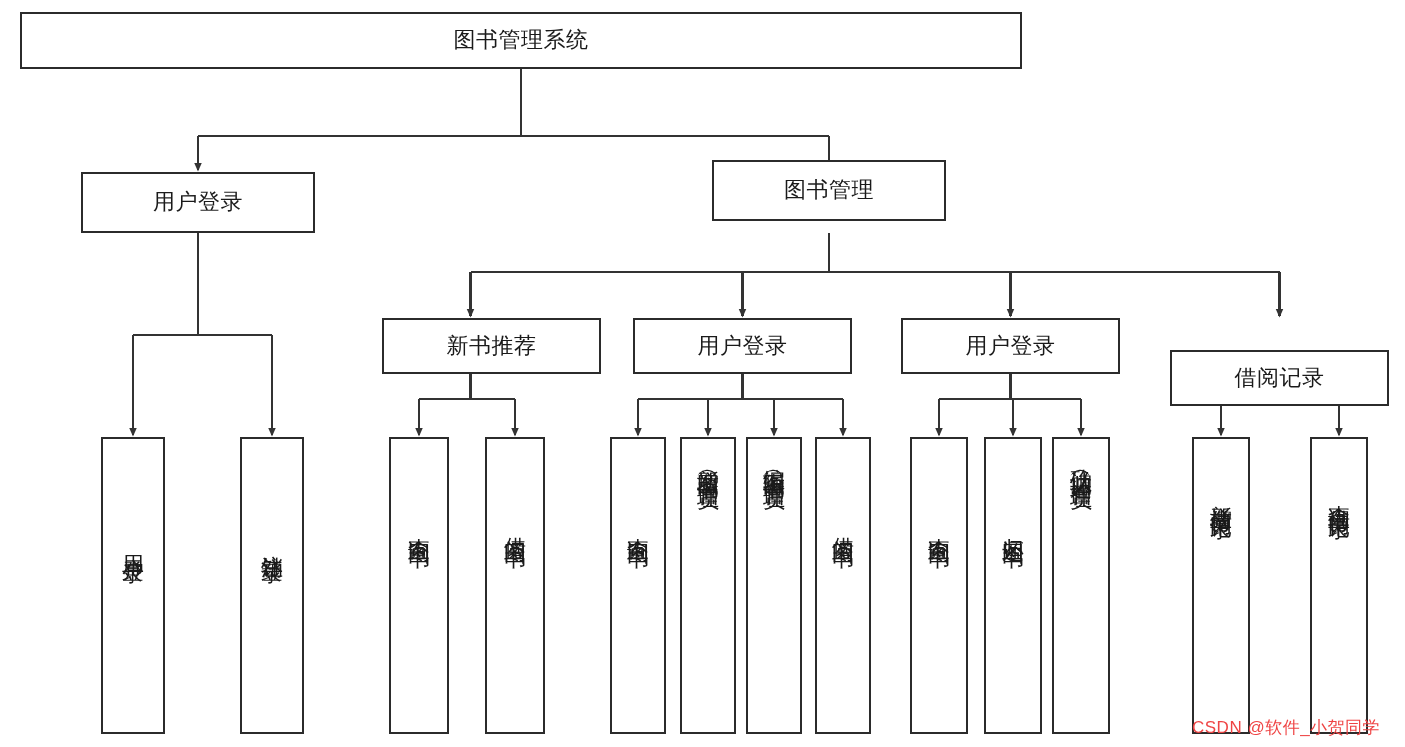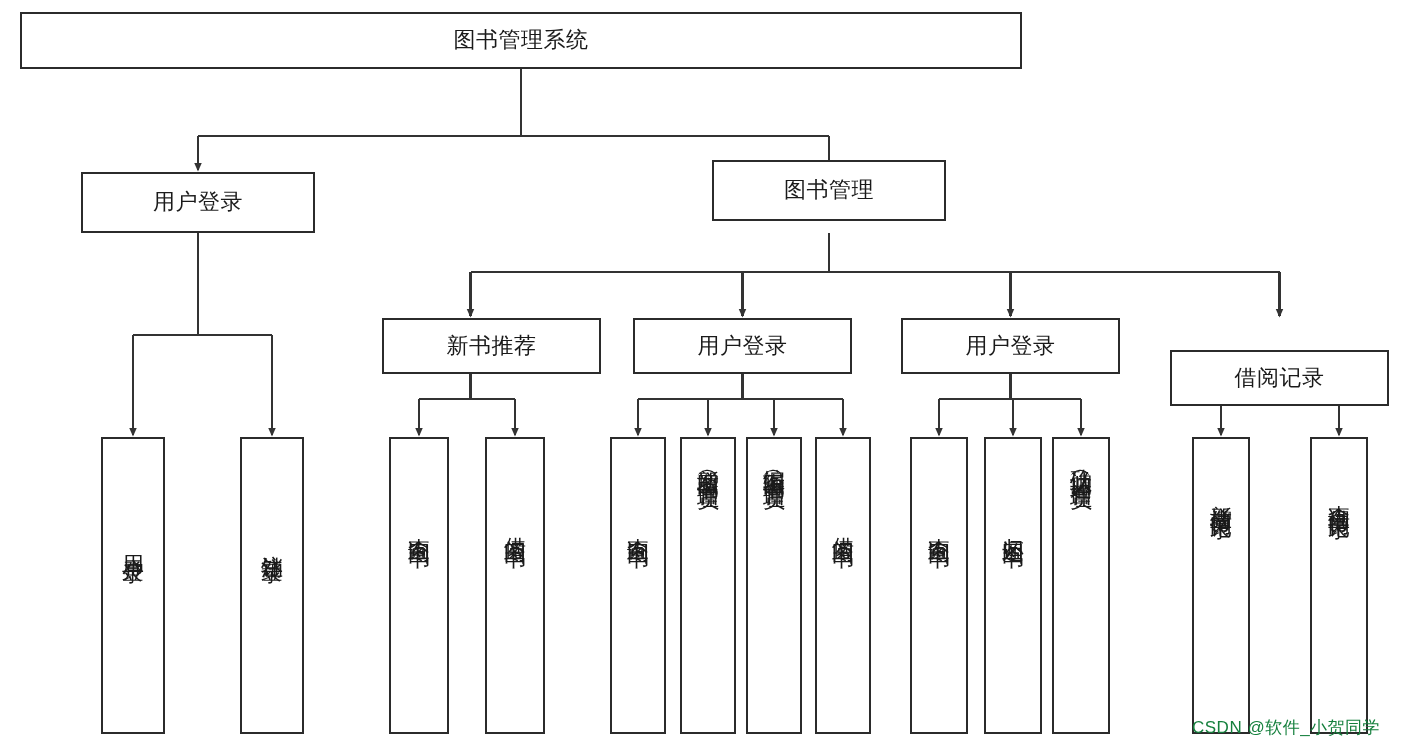--- a/index.html
+++ b/index.html
@@ -56,21 +56,21 @@
     color: #1a1a1a;
     writing-mode: vertical-rl;
     text-orientation: upright;
     letter-spacing: 3px;
     line-height: 1;
     white-space: nowrap;
   }
   .watermark {
     position: absolute;
     font-size: 17px;
-    color: #15803d;
+    color: #ef4444;
     white-space: nowrap;
     letter-spacing: 0.5px;
     pointer-events: none;
   }
 </style>
 </head>
 <body>
 
 <div id="diagram-root">
   <svg id="flow-svg" viewBox="0 0 1405 747" xmlns="http://www.w3.org/2000/svg" aria-hidden="true">

